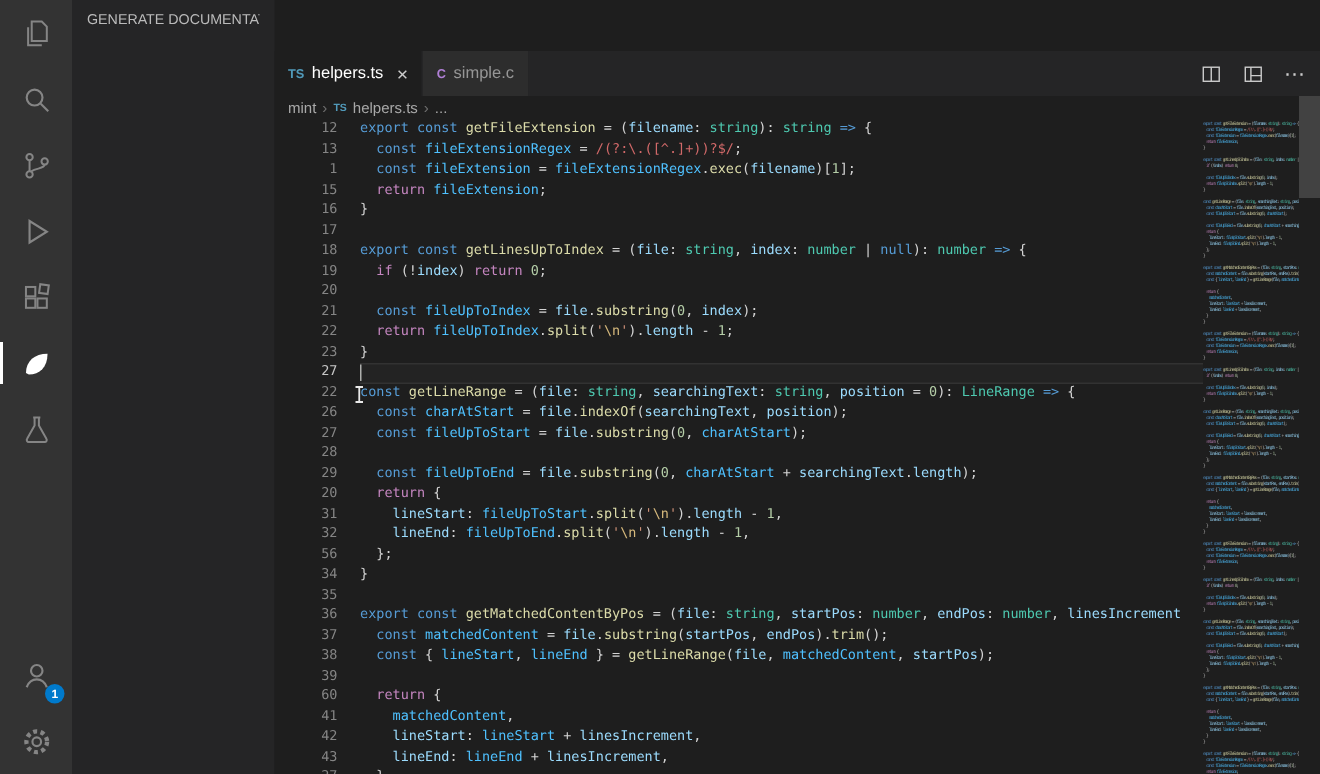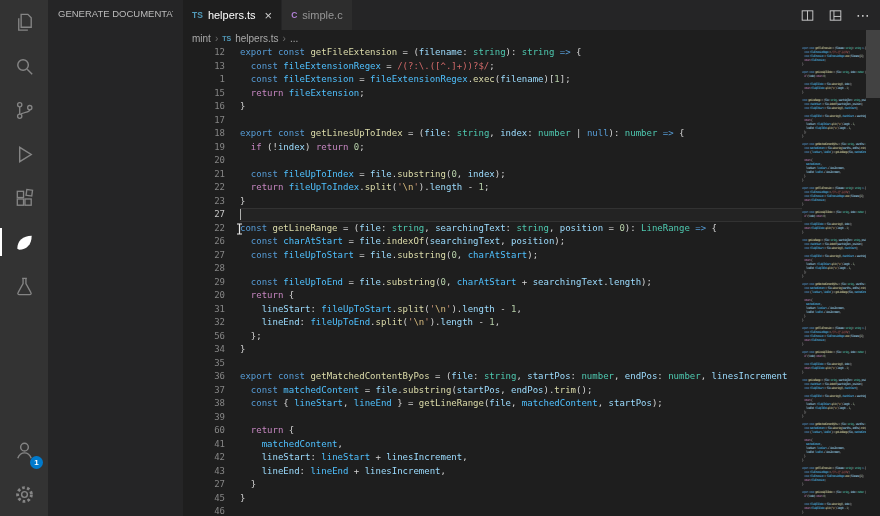--- a/index.html
+++ b/index.html
@@ -21,21 +21,21 @@
   
   .sidebar { width:135px; background:#252526; color:#cccccc; flex-shrink:0; padding:8px 10px; }
   .sidebar-title { font-size:9.5px; color:#bbbbbb; white-space:nowrap; overflow:hidden; margin-bottom:14px; }
   .generate-btn { width:100%; height:23px; border:none; border-radius:2px; background:#007acc; color:#fff;
     font-size:10.5px; display:flex; align-items:center; justify-content:center; gap:5px; cursor:pointer;
     font-family:inherit; }
   .help { margin-top:14px; font-size:10.5px; line-height:15px; color:#cccccc; }
   .help a { color:#3794ff; text-decoration:none; cursor:pointer; }
 
   
-  .editor { flex:1; min-width:0; display:flex; flex-direction:column; background:#1e1e1e; }
+  .editor { flex:1; min-width:0; display:flex; flex-direction:column; background:#1e1e1e;margin-top:34px; }
   .tab-bar { height:30px; background:#252526; display:flex; align-items:stretch; flex-shrink:0; }
   .tab { display:flex; align-items:center; gap:5px; padding:0 9px; font-size:11px; background:#2d2d2d;
     color:#969696; border-right:1px solid #252526; cursor:pointer; }
   .tab.active { background:#1e1e1e; color:#ffffff; }
   .file-icon { font-weight:bold; font-size:8.5px; }
   .file-icon.ts { color:#519aba; }
   .file-icon.c { color:#b180d7; }
   .tab-close { font-size:13px; color:#cccccc; margin-left:4px; cursor:pointer; }
   .tab-actions { margin-left:auto; display:flex; align-items:center; gap:13px; padding-right:10px; color:#cccccc; }
   .tab-actions svg { width:15px; height:15px; }

